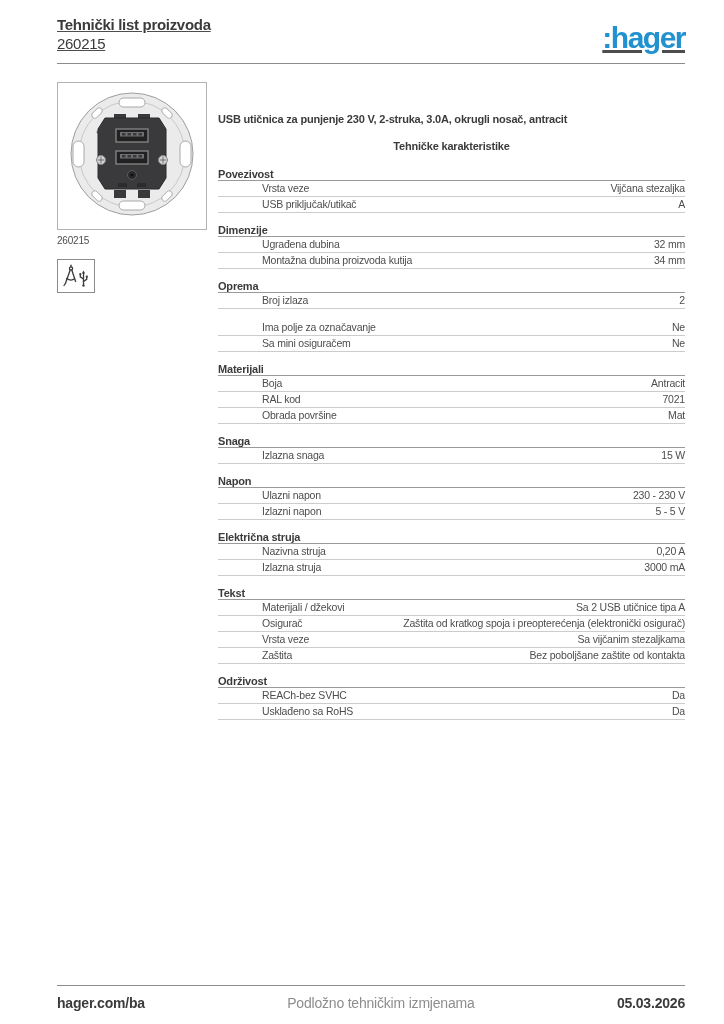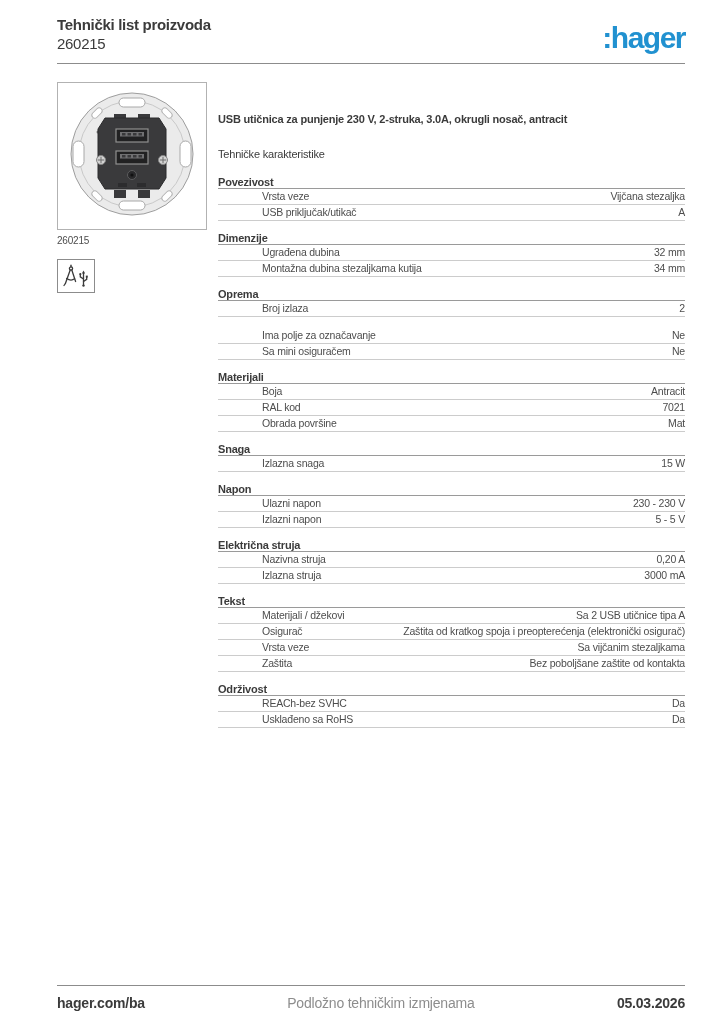--- a/index.html
+++ b/index.html
@@ -5,38 +5,38 @@
   * { margin:0; padding:0; box-sizing:border-box; }
   html,body { background:#ffffff; }
   body {
     width:724px; height:1024px; position:relative; overflow:hidden;
     font-family:"Liberation Sans", sans-serif; color:#4d4d4d;
     -webkit-font-smoothing:antialiased;
   }
   .page { position:absolute; inset:0; padding:15px 39px 0 57px; }
 
   
-  .header { display:flex; justify-content:space-between; align-items:flex-start; }
+  .header { display:flex; justify-content:space-between; align-items:flex-start;text-decoration:underline; }
   .doc-title { font-size:15px; font-weight:bold; color:#3b3b3b; letter-spacing:-0.3px; line-height:19px; }
   .doc-code  { font-size:15px; color:#3b3b3b; letter-spacing:-0.3px; line-height:19px; }
   .logo { font-size:30px; font-weight:bold; color:var(--brand-blue,#2191d0); letter-spacing:-1.5px; line-height:30px; margin-top:8px; }
   .header-rule { height:1px; background:#8c8c8c; margin-top:10px; }
 
   
   .content { display:flex; margin-top:18px; }
   .left-col { width:150px; flex:none; }
   .image-box { width:150px; height:148px; border:1px solid #b2b2b2; background:#fff; overflow:hidden; }
   .image-box svg { display:block; width:100%; height:100%; }
   .image-caption { font-size:10px; color:#4d4d4d; margin-top:5px; letter-spacing:-0.2px; }
   .dim-icon-box { width:38px; height:34px; border:1px solid #8c8c8c; margin-top:13px;
                   display:flex; align-items:center; justify-content:center; background:#fff; }
 
   .right-col { flex:1 1 auto; margin-left:11px; min-width:0; }
   .product-title { font-size:11px; font-weight:bold; color:#3b3b3b; letter-spacing:-0.2px; line-height:13px;margin-top:31px; }
-  .section-heading { font-size:11px; font-weight:normal; color:#3b3b3b; letter-spacing:-0.2px; margin-top:22px; }
+  .section-heading { font-size:11px; font-weight:bold; color:#3b3b3b; letter-spacing:-0.2px; margin-top:14px;text-align:center; }
 
   
   .spec-table { margin-top:16px; }
   .group { margin-bottom:11px; }
   .group-title { font-size:11px; font-weight:bold; color:#3b3b3b; letter-spacing:-0.2px;
                  padding-bottom:0; border-bottom:1px solid #9a9a9a; }
   .row { display:flex; justify-content:space-between; align-items:flex-start; gap:16px;
          border-bottom:1px solid #cccccc; padding:1px 0 2px;
          font-size:10.5px; line-height:12px; letter-spacing:-0.2px; color:#4d4d4d; }
   .row .label { text-align:left; flex:none;margin-left:44px; }
@@ -153,21 +153,21 @@
               <span class="value">A</span>
             </div>
           </section>
           <section class="group">
             <div class="group-title">Dimenzije</div>
             <div class="row">
               <span class="label">Ugrađena dubina</span>
               <span class="value">32 mm</span>
             </div>
             <div class="row">
-              <span class="label">Montažna dubina stezaljkama kutija</span>
+              <span class="label">Montažna dubina proizvoda kutija</span>
               <span class="value">34 mm</span>
             </div>
           </section>
           <section class="group">
             <div class="group-title">Oprema</div>
             <div class="row">
               <span class="label">Broj izlaza</span>
               <span class="value">2</span>
             </div>
           </section>

